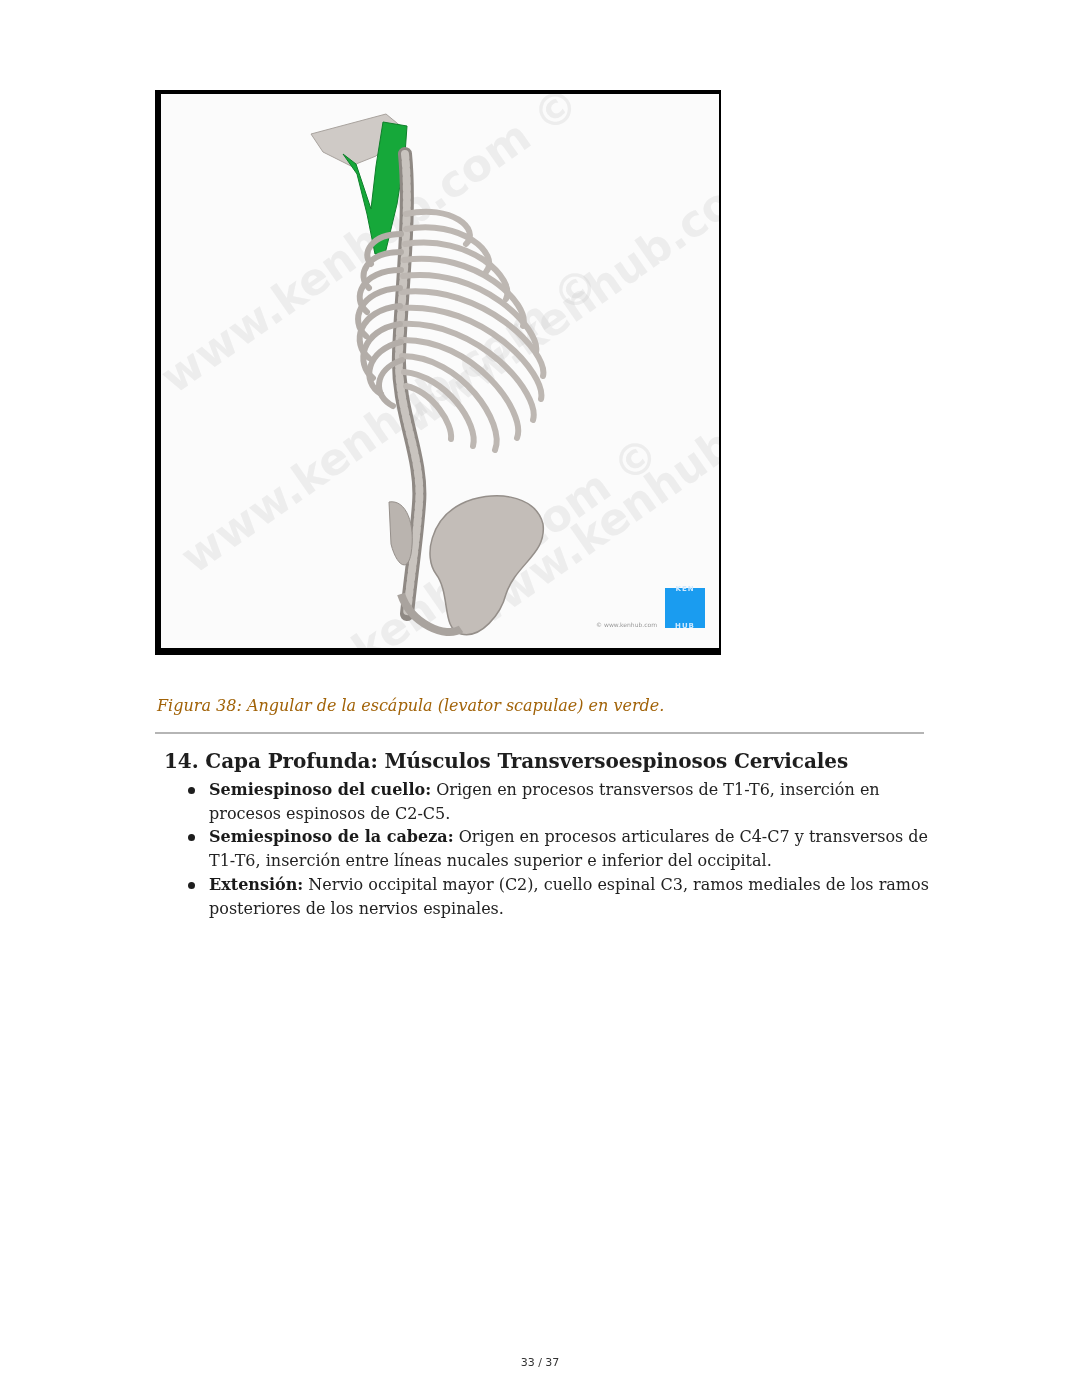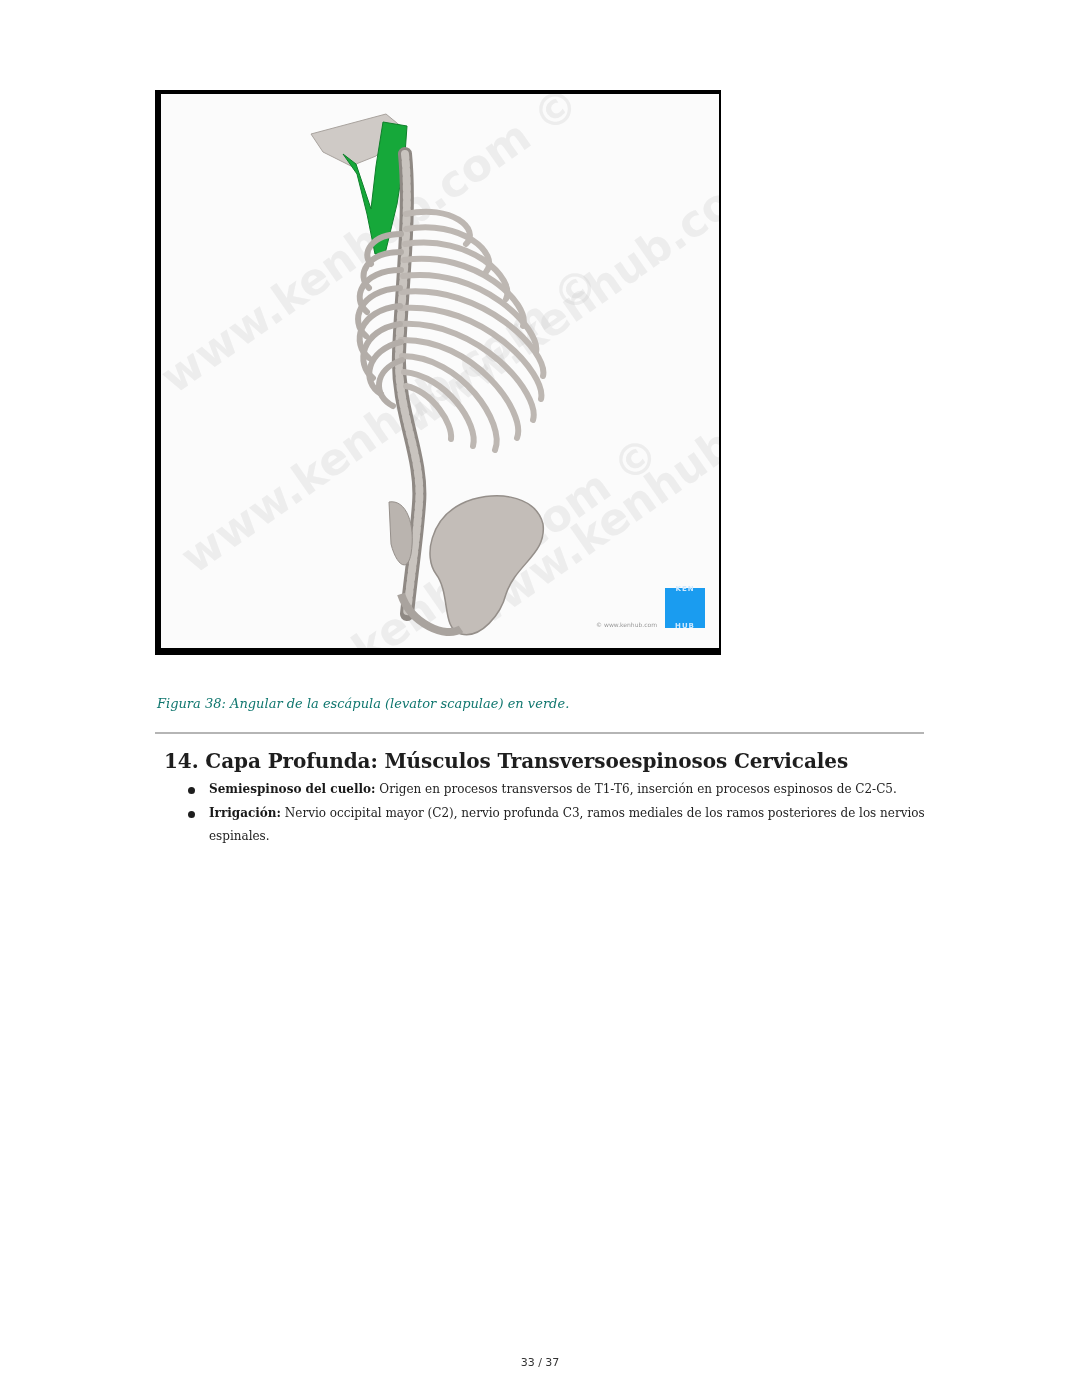--- a/index.html
+++ b/index.html
@@ -5,26 +5,26 @@
   html, body { margin:0; padding:0; background:#ffffff; }
   body { width:1080px; height:1397px; position:relative; overflow:hidden; font-family:"DejaVu Serif", serif; color:#1e1e1e; }
 
   .figure-frame { position:absolute; left:155px; top:90px; width:566px; height:565px; background:#000; }
   .figure-inner { position:absolute; left:6px; top:4px; width:558px; height:554px; background:#fbfbfb; overflow:hidden; }
   .figure-inner svg { position:absolute; left:0; top:0; }
   .watermark { position:absolute; font-family:"DejaVu Sans", sans-serif; font-size:44px; color:rgba(200,200,200,0.28); transform:rotate(-35deg); white-space:nowrap; font-weight:bold; }
   .kenhub-badge { position:absolute; right:14px; bottom:20px; width:40px; height:40px; background:#1a9cf0; color:#cfe9ff; font-family:"DejaVu Sans", sans-serif; font-size:7px; font-weight:bold; display:flex; flex-direction:column; align-items:center; justify-content:center; letter-spacing:1px; line-height:9px;gap:28px; }
   .kenhub-credit { position:absolute; right:62px; bottom:20px; font-family:"DejaVu Sans", sans-serif; font-size:6px; color:#999; }
 
-  .caption { position:absolute; left:157px; top:696px; font-size:13px; font-style:italic; color:#0f766e; }
+  .caption { position:absolute; left:157px; top:696px; font-size:16px; font-style:italic; color:#a16207; }
   .rule { position:absolute; left:155px; top:732px; width:769px; height:2px; background:#b5b5b5; }
 
   .heading { position:absolute; left:160px; top:745px; font-size:20px; font-weight:bold; color:#1e1e1e; margin:4px; letter-spacing:-0.1px; }
 
-  .bullets { position:absolute; left:209px; top:778px; width:720px; margin:0; padding:0; list-style:none; font-size:12px; line-height:23.7px; color:#222; }
+  .bullets { position:absolute; left:209px; top:778px; width:720px; margin:0; padding:0; list-style:none; font-size:16px; line-height:23.7px; color:#222; }
   .bullets li { position:relative; }
   .bullets li::before { content:""; position:absolute; left:-21px; top:9px; width:7px; height:7px; border-radius:50%; background:#1e1e1e; }
   .bullets b { font-weight:bold; color:#1a1a1a; }
 
   .page-number { position:absolute; left:0; width:1080px; top:1356px; text-align:center; font-family:"DejaVu Sans", sans-serif; font-size:11px; color:#333; }
 </style>
 </head>
 <body>
 
 <div class="figure-frame">
@@ -83,16 +83,17 @@
   </div>
 </div>
 
 <div class="caption">Figura 38: Angular de la escápula (levator scapulae) en verde.</div>
 <div class="rule"></div>
 
 <h2 class="heading">14. Capa Profunda: Músculos Transversoespinosos Cervicales</h2>
 
 <ul class="bullets">
   <li><b>Semiespinoso del cuello:</b><span> Origen en procesos transversos de T1-T6, inserción en procesos espinosos de C2-C5.</span></li>
-  <li><b>Irrigación:</b><span> Nervio occipital mayor (C2), nervio profunda C3, ramos mediales de los ramos posteriores de los nervios espinales.</span></li>
+  <li><b>Semiespinoso de la cabeza:</b><span> Origen en procesos articulares de C4-C7 y transversos de T1-T6, inserción entre líneas nucales superior e inferior del occipital.</span></li>
+  <li><b>Extensión:</b><span> Nervio occipital mayor (C2), cuello espinal C3, ramos mediales de los ramos posteriores de los nervios espinales.</span></li>
 </ul>
 
 <div class="page-number">33 / 37</div>
 
 </body></html>

